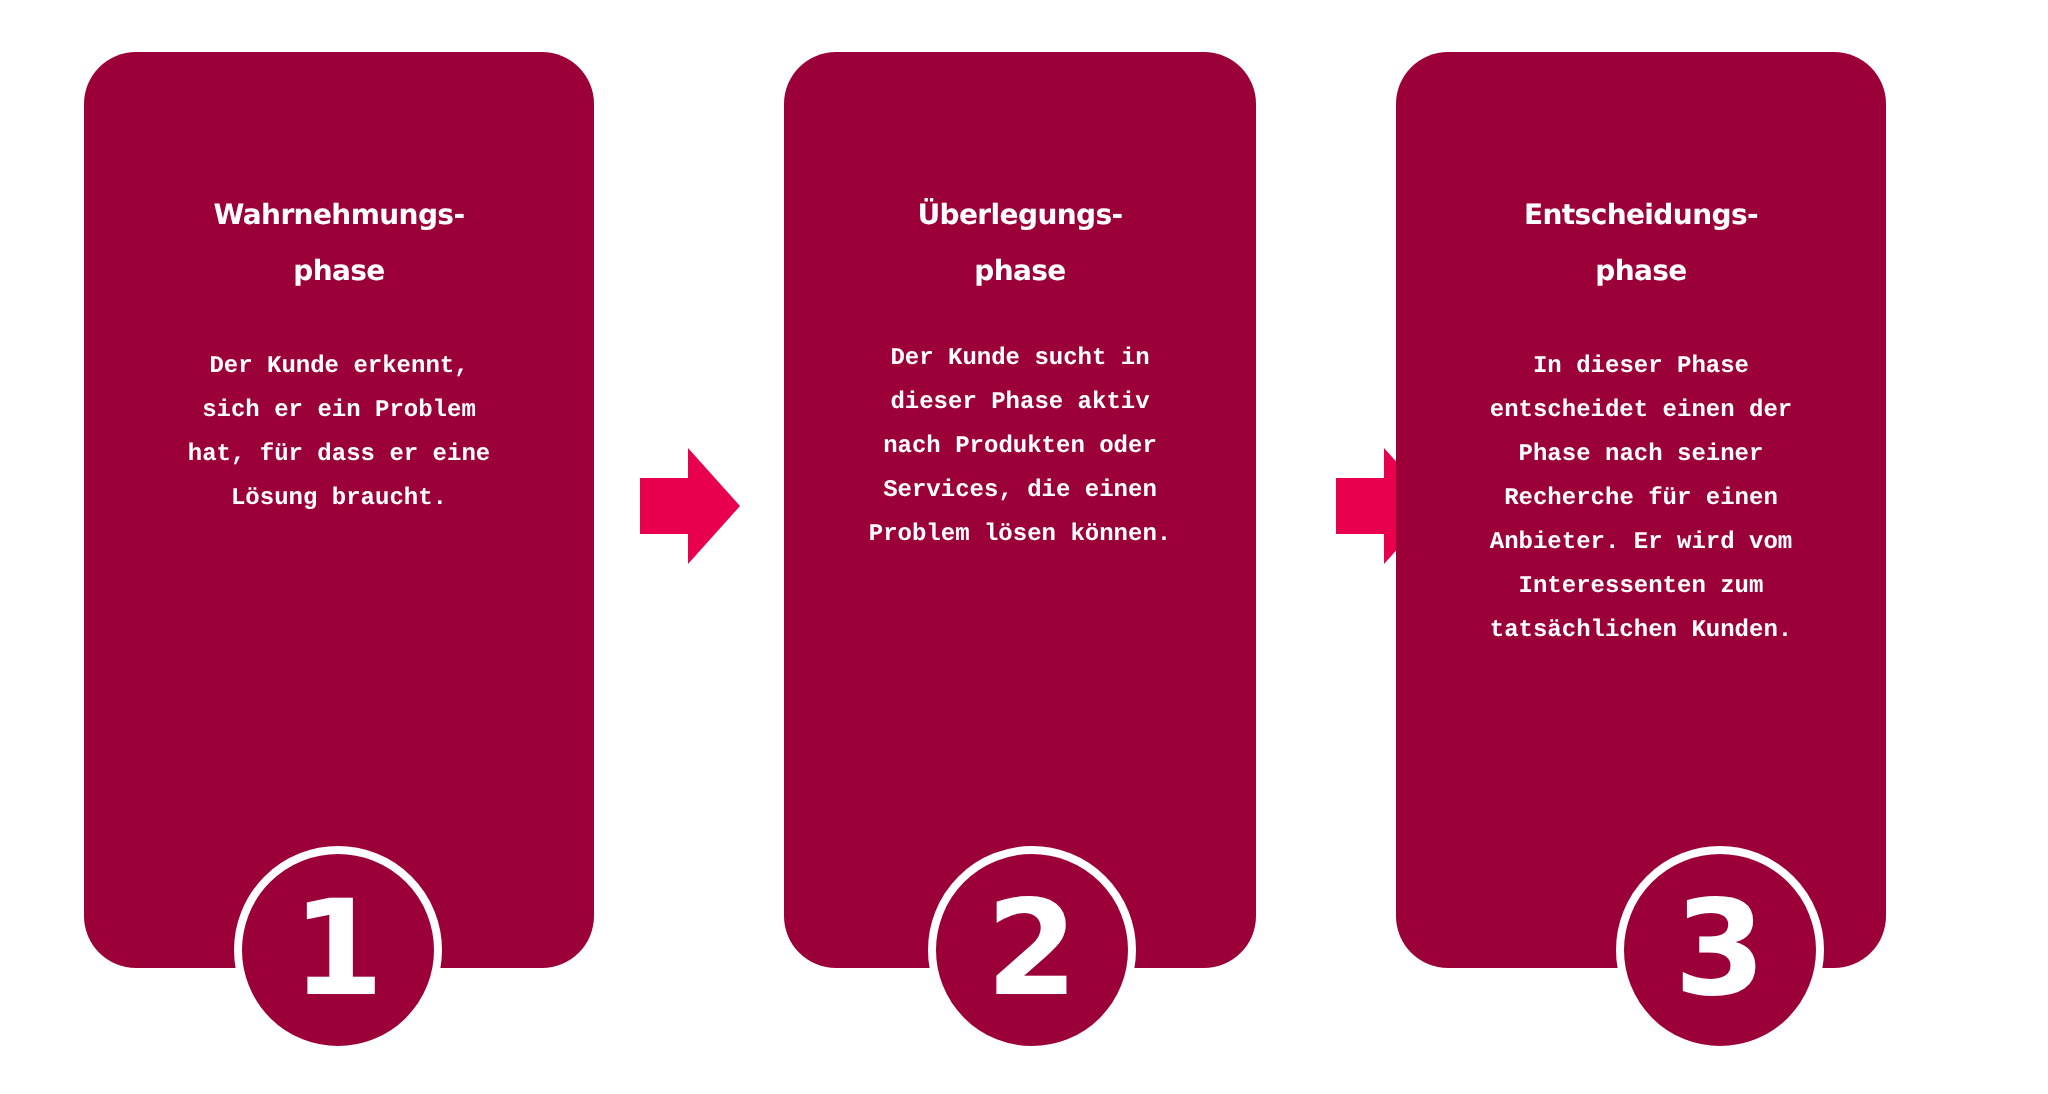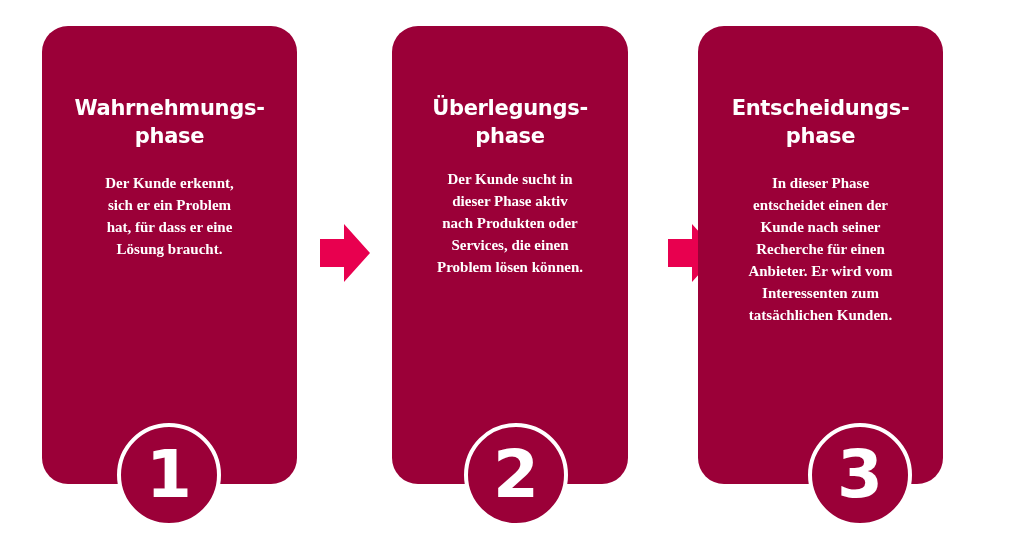--- a/index.html
+++ b/index.html
@@ -8,27 +8,27 @@
     font-family: "DejaVu Sans", "Liberation Sans", sans-serif;
   }
   .card {
     position: absolute; top: 26px; height: 458px;
     background: #9b0038; border-radius: 26px;
     color: #ffffff; text-align: center; box-sizing: border-box;
   }
   .card-title {
     position: absolute; left: 0; right: 0; top: 68px;
     font-family: "DejaVu Sans", sans-serif; font-weight: bold;
-    font-size: 21px; line-height: 28px; letter-spacing: -0.3px;
+    font-size: 14px; line-height: 28px; letter-spacing: -0.3px;
   }
   .card-title span { display: block; }
   .card-desc {
     position: absolute; left: 10px; right: 10px; top: 146px;
-    font-family: Liberation Serif, serif; font-weight: bold;
-    font-size: 15px; line-height: 22px;
+    font-family: Liberation Mono, monospace; font-weight: bold;
+    font-size: 12px; line-height: 22px;
   }
   .card-desc span { display: block; white-space: nowrap; }
   .num-circle {
     position: absolute; width: 104px; height: 104px; border-radius: 50%;
     background: #9b0038; border: 4px solid #ffffff; box-sizing: border-box;
     box-shadow: 0 0 0 0 #fff;
     top: 423px;
     display: flex; align-items: center; justify-content: center;
     color: #ffffff; font-family: "DejaVu Sans", sans-serif; font-weight: bold;
     font-size: 66px; line-height: 1;
@@ -80,21 +80,21 @@
 </svg>
 
 <div class="card" style="left:698px; width:245px;padding-left:36px;">
   <div class="card-title">
     <span>Entscheidungs-</span>
     <span>phase</span>
   </div>
   <div class="card-desc" style="top:146px;">
     <span>In dieser Phase</span>
     <span>entscheidet einen der</span>
-    <span>Kunde nach seiner</span>
+    <span>Phase nach seiner</span>
     <span>Recherche für einen</span>
     <span>Anbieter. Er wird vom</span>
     <span>Interessenten zum</span>
     <span>tatsächlichen Kunden.</span>
   </div>
 </div>
 <div class="num-circle" style="left:808px;">
   <span>3</span>
 </div>
 

